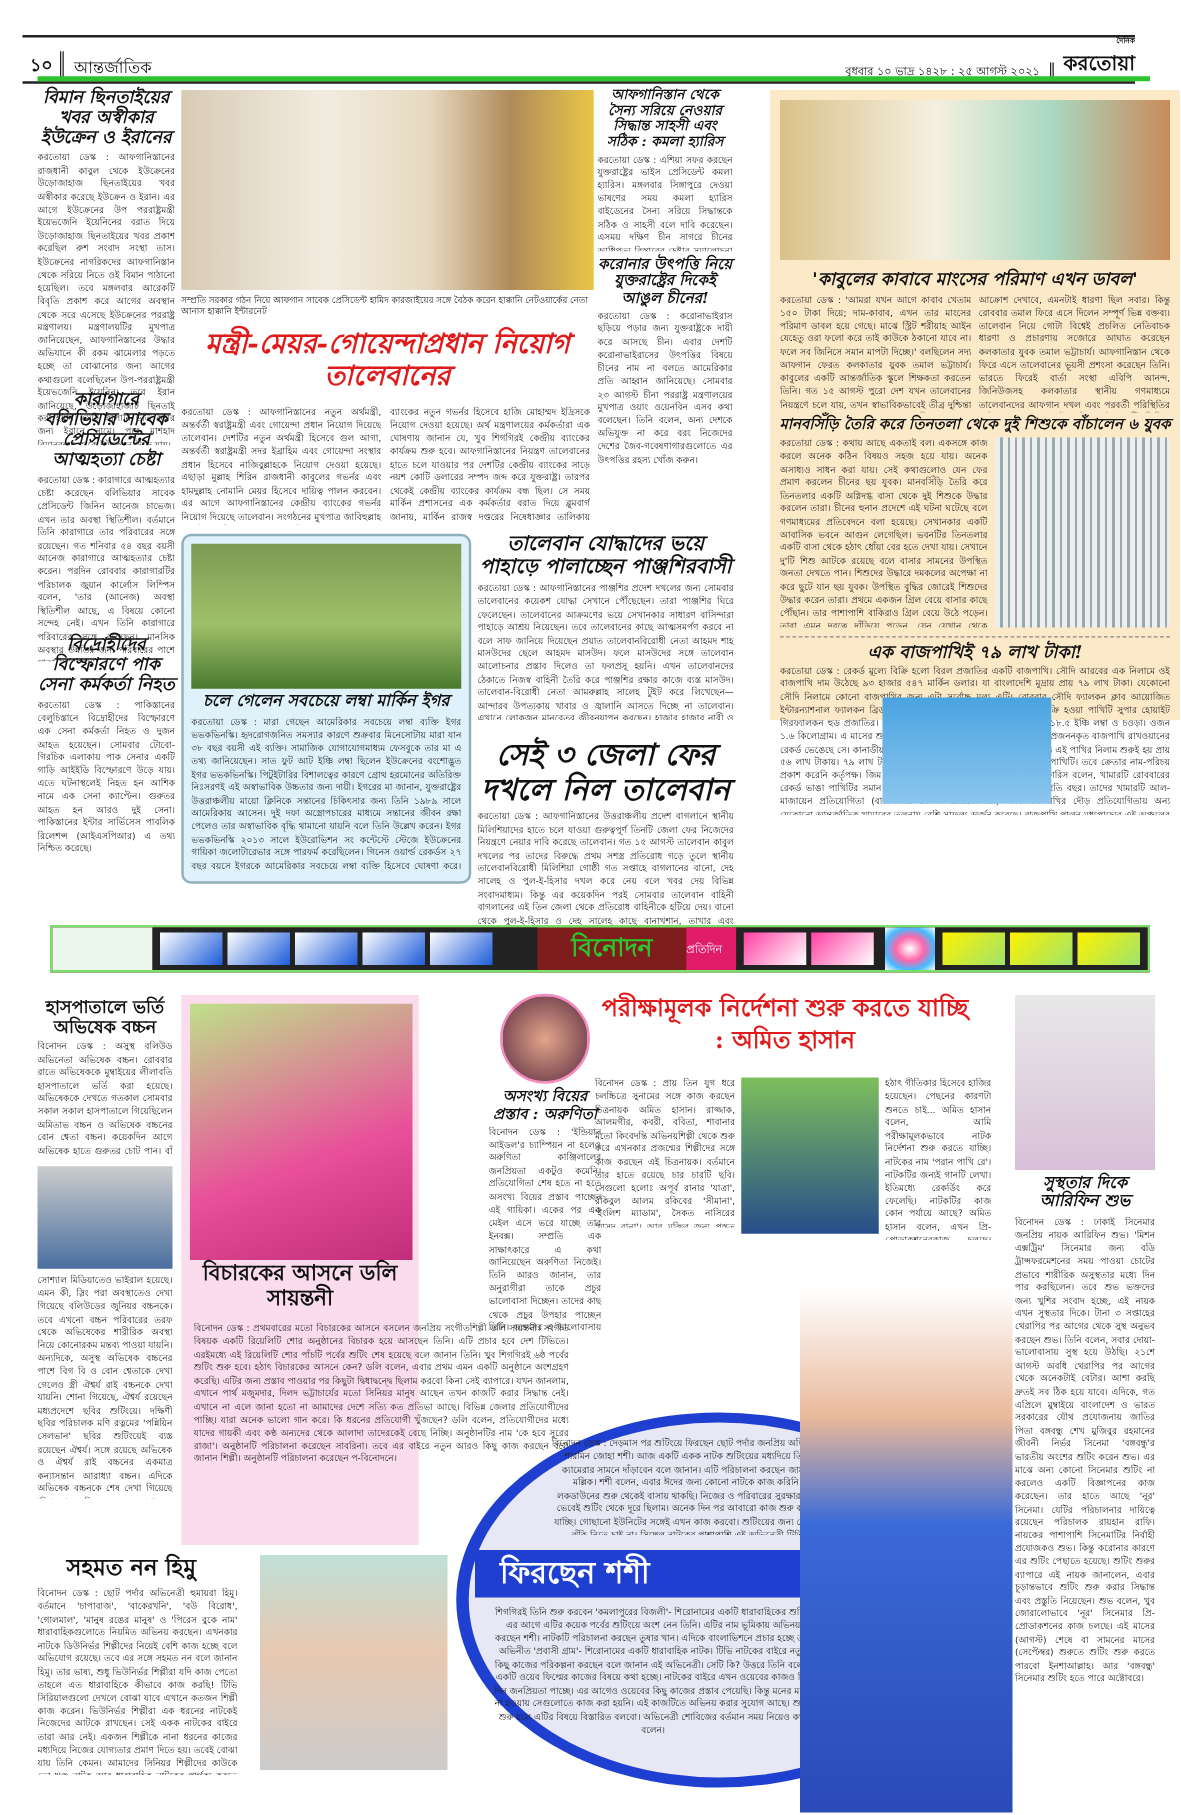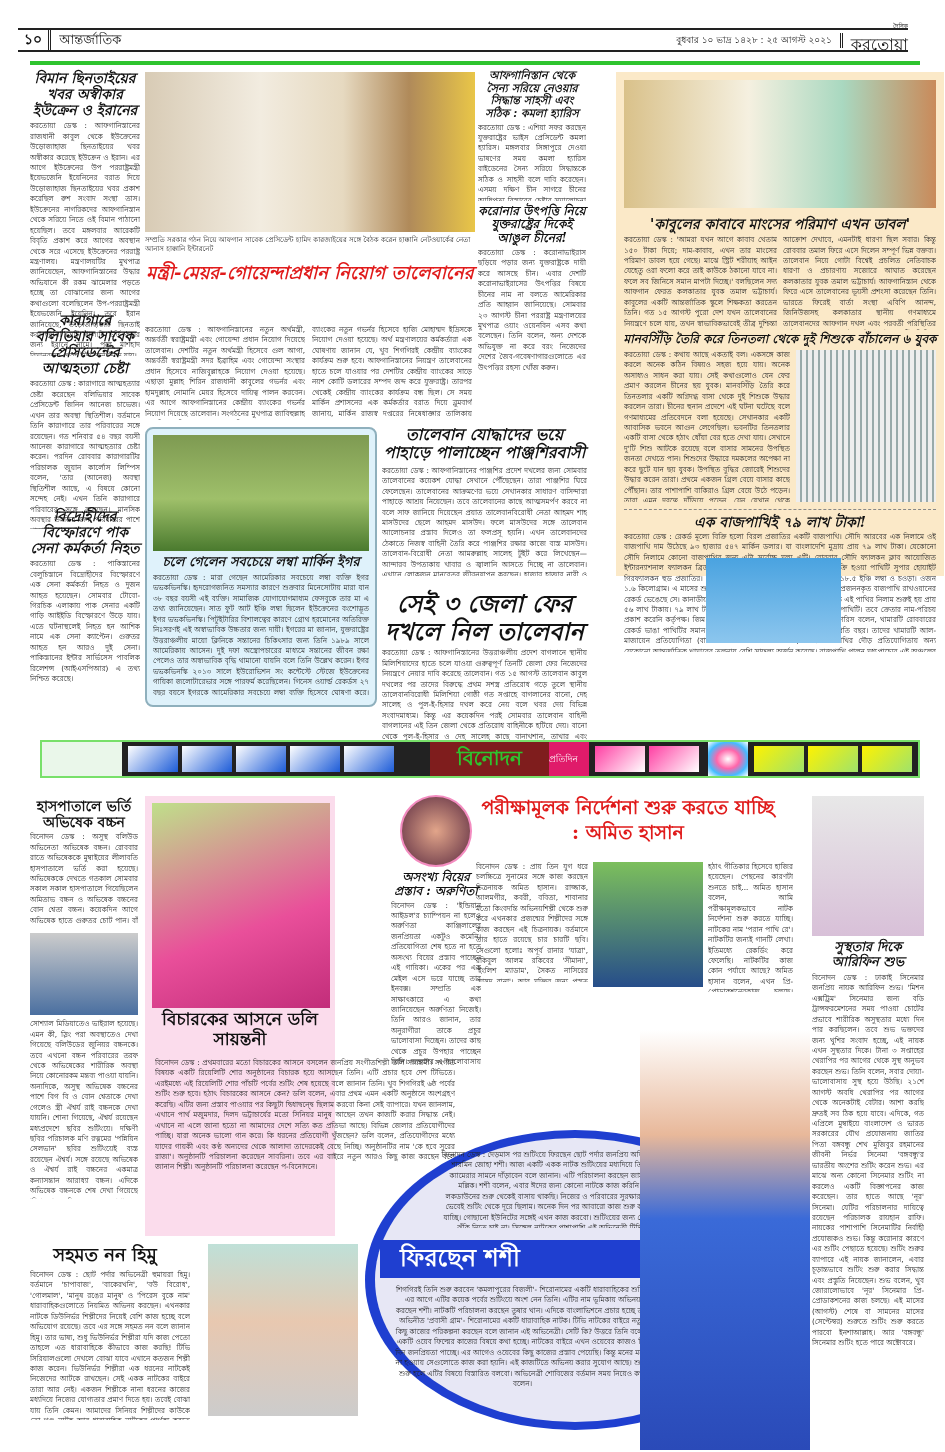--- a/index.html
+++ b/index.html
@@ -1,22 +1,22 @@
 <!DOCTYPE html>
 <html><head>
 <meta charset="utf-8">
 <style>
 *{box-sizing:border-box;margin:0;padding:0}
 body{width:945px;height:1452px;background:#fff;font-family:"DejaVu Sans",sans-serif;color:#111;position:relative;overflow:hidden}
 .abs{position:absolute}
-.hdr{left:18px;top:28px;width:890px;height:24px;border-top:2px solid #222;border-bottom:2px solid #222;display:flex;align-items:center;font-size:12px}
+.hdr{left:18px;top:28px;width:890px;height:39px;border-top:2px solid #222;border-bottom:2px solid #222;display:flex;align-items:flex-end;font-size:12px}
 .hdr .pg{font-weight:bold;font-size:14px;padding:0 6px;border-right:3px double #222}
 .hdr .sec{padding-left:8px;font-size:13px}
 .hdr .date{margin-left:auto;font-size:9px;padding-right:8px;border-right:3px double #222;margin-right:8px}
-.hdr .logo{font-weight:normal;font-size:16px;color:#111}
+.hdr .logo{font-weight:bold;font-size:16px;color:#111}
 .greenbar{left:30px;top:61px;width:890px;height:4px;background:#2ec42e}
 .hl{font-family:"DejaVu Serif",serif;font-style:italic;font-weight:bold;text-align:center;line-height:1.15}
 .body{font-size:7.2px;line-height:1.45;text-align:justify;color:#222}
 .photo{background:linear-gradient(135deg,#b7a38a,#6e5d4c);}
 .cap{font-size:7px;color:#222;line-height:1.35}
 .red{color:#e01b1b;font-family:"DejaVu Serif",serif;font-style:italic;font-weight:bold;text-align:center}
 .tan{background:#fbe9c8}
 .blue-box{background:#dff2fb;border:2px solid #8fb0bd;border-radius:8px}
 .pink{background:#fbdcec}
 .rule{border-top:1px dashed #888}
@@ -50,21 +50,21 @@
 </div>
 
 <div class="abs" style="left:30px;top:508px;width:110px">
   <div class="hl" style="font-size:14px">বিদ্রোহীদের বিস্ফোরণে পাক সেনা কর্মকর্তা নিহত</div>
   <div class="body" style="margin-top:3px;height:150px;overflow:hidden">করতোয়া ডেস্ক : পাকিস্তানের বেলুচিস্তানে বিদ্রোহীদের বিস্ফোরণে এক সেনা কর্মকর্তা নিহত ও দুজন আহত হয়েছেন। সোমবার টোবো-গিরচিক এলাকায় পাক সেনার একটি গাড়ি আইইডি বিস্ফোরণে উড়ে যায়। এতে ঘটনাস্থলেই নিহত হন আশিক নামে এক সেনা ক্যাপ্টেন। গুরুতর আহত হন আরও দুই সেনা। পাকিস্তানের ইন্টার সার্ভিসেস পাবলিক রিলেশন্স (আইএসপিআর) এ তথ্য নিশ্চিত করেছে।</div>
 </div>
 
 <div class="abs photo" style="left:145px;top:72px;width:330px;height:160px;background:linear-gradient(90deg,#d8cbb5 0%,#f2ece0 35%,#e6d9c0 60%,#b08a5a 80%,#e9c648 100%)"></div>
 <div class="abs cap" style="left:145px;top:236px;width:330px"><span>সম্প্রতি সরকার গঠন নিয়ে আফগান সাবেক প্রেসিডেন্ট হামিদ কারজাইয়ের সঙ্গে বৈঠক করেন হাক্কানি নেটওয়ার্কের নেতা আনাস হাক্কানি</span> <span>ইন্টারনেট</span></div>
 
-<div class="abs red" style="left:145px;top:262px;width:330px;font-size:18px;line-height:1.2">মন্ত্রী-মেয়র-গোয়েন্দাপ্রধান নিয়োগ তালেবানের</div>
+<div class="abs red" style="left:145px;top:262px;width:330px;font-size:22px;line-height:1.2">মন্ত্রী-মেয়র-গোয়েন্দাপ্রধান নিয়োগ তালেবানের</div>
 <div class="abs body" style="left:145px;top:325px;width:160px;height:95px;overflow:hidden">করতোয়া ডেস্ক : আফগানিস্তানের নতুন অর্থমন্ত্রী, অন্তর্বর্তী স্বরাষ্ট্রমন্ত্রী এবং গোয়েন্দা প্রধান নিয়োগ দিয়েছে তালেবান। দেশটির নতুন অর্থমন্ত্রী হিসেবে গুল আগা, অন্তর্বর্তী স্বরাষ্ট্রমন্ত্রী সদর ইব্রাহিম এবং গোয়েন্দা সংস্থার প্রধান হিসেবে নাজিবুল্লাহকে নিয়োগ দেওয়া হয়েছে। এছাড়া মুল্লাহ শিরিন রাজধানী কাবুলের গভর্নর এবং হামদুল্লাহ নোমানি মেয়র হিসেবে দায়িত্ব পালন করবেন। এর আগে আফগানিস্তানের কেন্দ্রীয় ব্যাংকের গভর্নর নিয়োগ দিয়েছে তালেবান। সংগঠনের মুখপাত্র জাবিহুল্লাহ মুজাহিদ জানিয়েছেন, দা আফগানিস্তান</div>
 <div class="abs body" style="left:312px;top:325px;width:160px;height:95px;overflow:hidden">ব্যাংকের নতুন গভর্নর হিসেবে হাজি মোহাম্মদ ইদ্রিসকে নিয়োগ দেওয়া হয়েছে। অর্থ মন্ত্রণালয়ের কর্মকর্তারা এক ঘোষণায় জানান যে, খুব শিগগিরই কেন্দ্রীয় ব্যাংকের কার্যক্রম শুরু হবে। আফগানিস্তানের নিয়ন্ত্রণ তালেবানের হাতে চলে যাওয়ার পর দেশটির কেন্দ্রীয় ব্যাংকের সাড়ে নয়শ কোটি ডলারের সম্পদ জব্দ করে যুক্তরাষ্ট্র। তারপর থেকেই কেন্দ্রীয় ব্যাংকের কার্যক্রম বন্ধ ছিল। সে সময় মার্কিন প্রশাসনের এক কর্মকর্তার বরাত দিয়ে ব্লুমবার্গ জানায়, মার্কিন রাজস্ব দপ্তরের নিষেধাজ্ঞার তালিকায় এখনও নাম রয়েছে তালেবানের।</div>
 
 <div class="abs" style="left:478px;top:70px;width:108px">
   <div class="hl" style="font-size:11px">আফগানিস্তান থেকে সৈন্য সরিয়ে নেওয়ার সিদ্ধান্ত সাহসী এবং সঠিক : কমলা হ্যারিস</div>
   <div class="body" style="margin-top:2px;height:78px;overflow:hidden">করতোয়া ডেস্ক : এশিয়া সফর করছেন যুক্তরাষ্ট্রের ভাইস প্রেসিডেন্ট কমলা হ্যারিস। মঙ্গলবার সিঙ্গাপুরে দেওয়া ভাষণের সময় কমলা হ্যারিস বাইডেনের সৈন্য সরিয়ে সিদ্ধান্তকে সঠিক ও সাহসী বলে দাবি করেছেন। এসময় দক্ষিণ চীন সাগরে চীনের আধিপত্য বিস্তারের চেষ্টার সমালোচনা করেছেন হ্যারিস।</div>
   <div class="hl" style="font-size:12px;margin-top:4px">করোনার উৎপত্তি নিয়ে যুক্তরাষ্ট্রের দিকেই আঙুল চীনের!</div>
   <div class="body" style="margin-top:2px;height:155px;overflow:hidden">করতোয়া ডেস্ক : করোনাভাইরাস ছড়িয়ে পড়ার জন্য যুক্তরাষ্ট্রকে দায়ী করে আসছে চীন। এবার দেশটি করোনাভাইরাসের উৎপত্তির বিষয়ে চীনের নাম না বলতে আমেরিকার প্রতি আহ্বান জানিয়েছে। সোমবার ২৩ আগস্ট চীনা পররাষ্ট্র মন্ত্রণালয়ের মুখপাত্র ওয়াং ওয়েনবিন এসব কথা বলেছেন। তিনি বলেন, অন্য দেশকে অভিযুক্ত না করে বরং নিজেদের দেশের জৈব-গবেষণাগারগুলোতে এর উৎপত্তির রহস্য খোঁজ করুন।</div>
 </div>
 

